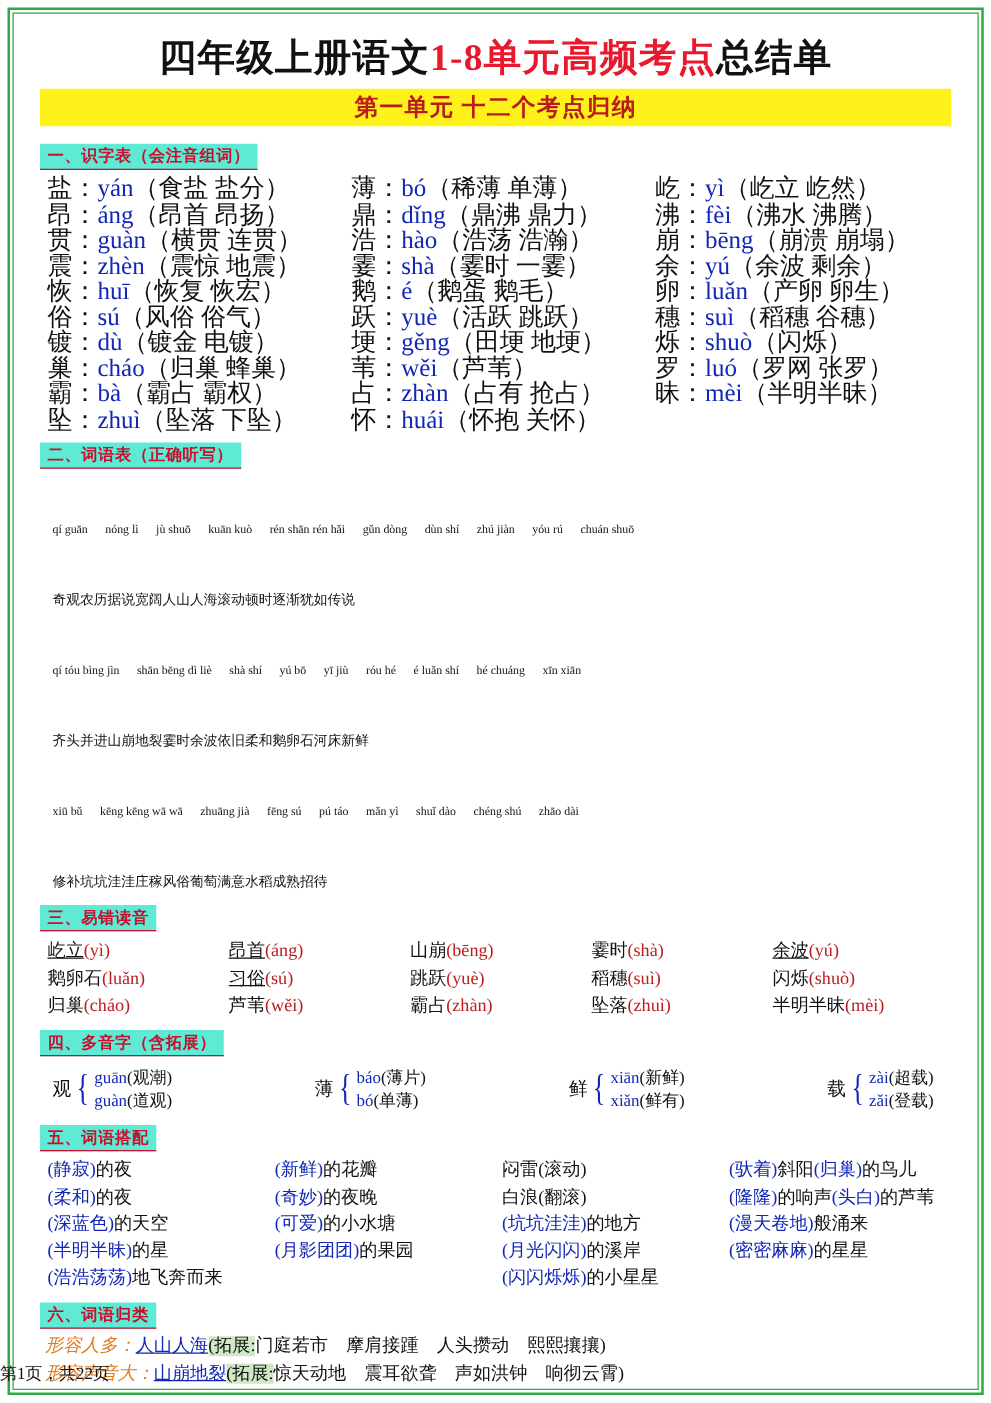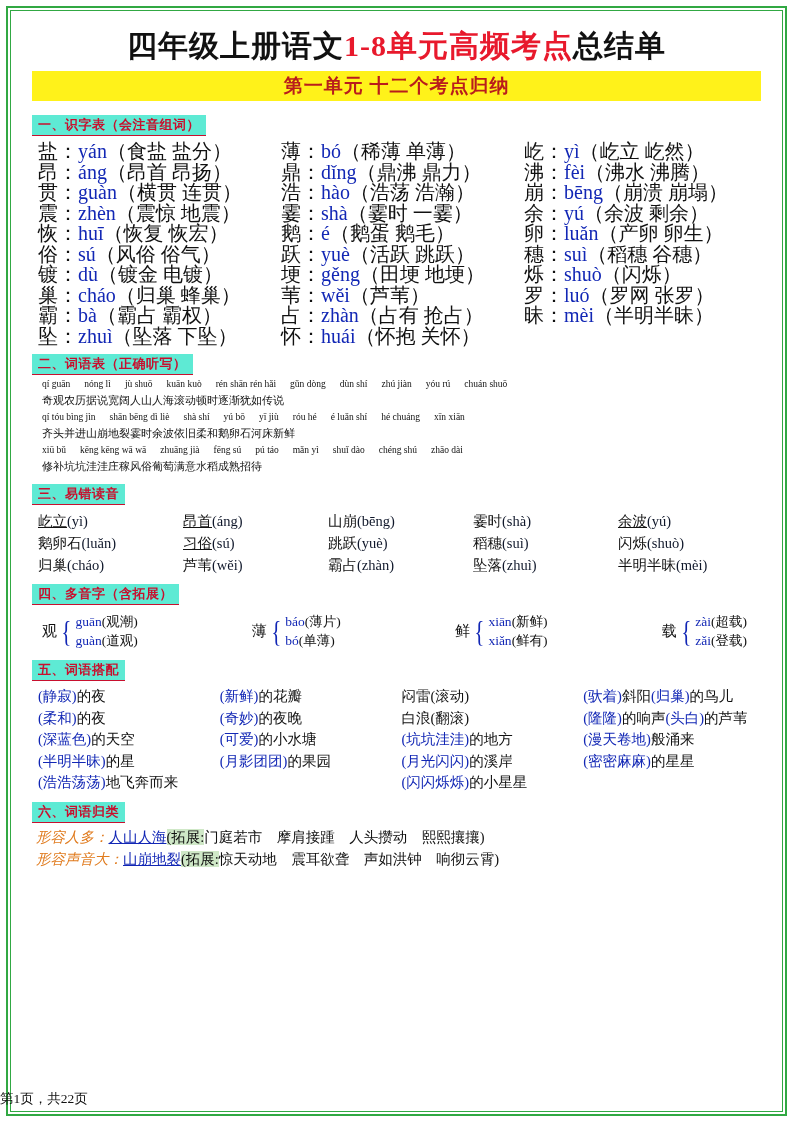--- a/index.html
+++ b/index.html
@@ -88,37 +88,37 @@
     padding-left:6px;
     font-family:"Liberation Serif", serif;
   }
   .hz-line{
     font-size:11px;
     line-height:20px;
     display:flex;
     padding-left:6px;
     color:#111;
   }
-  .py-line span, .hz-line span{white-space:nowrap;}
+  .py-line span, .hz-line span{white-space:nowrap;margin-top:40px;}
   
   .yicuo{
     display:grid;
     grid-template-columns:repeat(5,1fr);
     row-gap:0;
     column-gap:2px;
     margin:2px 0 2px 6px;
   }
   .yc-item{
     font-size:14.5px;
     line-height:22px;
     white-space:nowrap;
     color:#111;
   }
   .yc-item .u{ text-decoration:underline; }
-  .yc-item .py{color:#0f172a;}
+  .yc-item .py{color:#b91c1c;}
   
   .duoyin{
     display:flex;
     justify-content:space-between;
     margin:4px 0 4px 10px;
     padding-right:14px;
   }
   .dy-group{
     display:flex;
     align-items:center;

